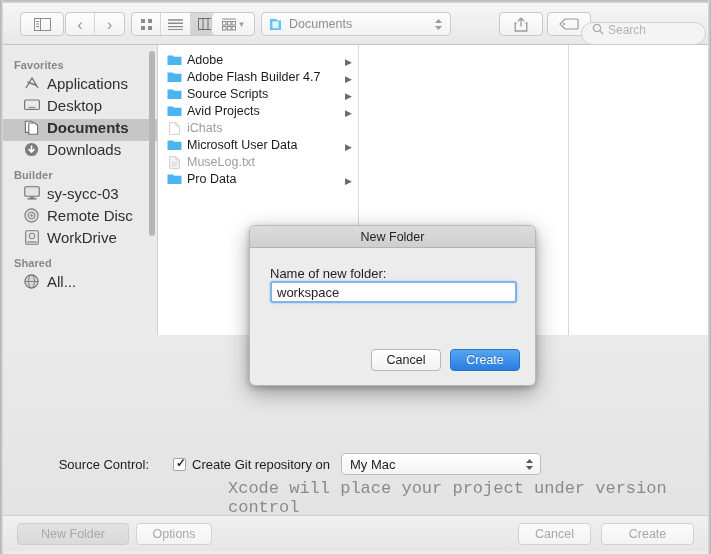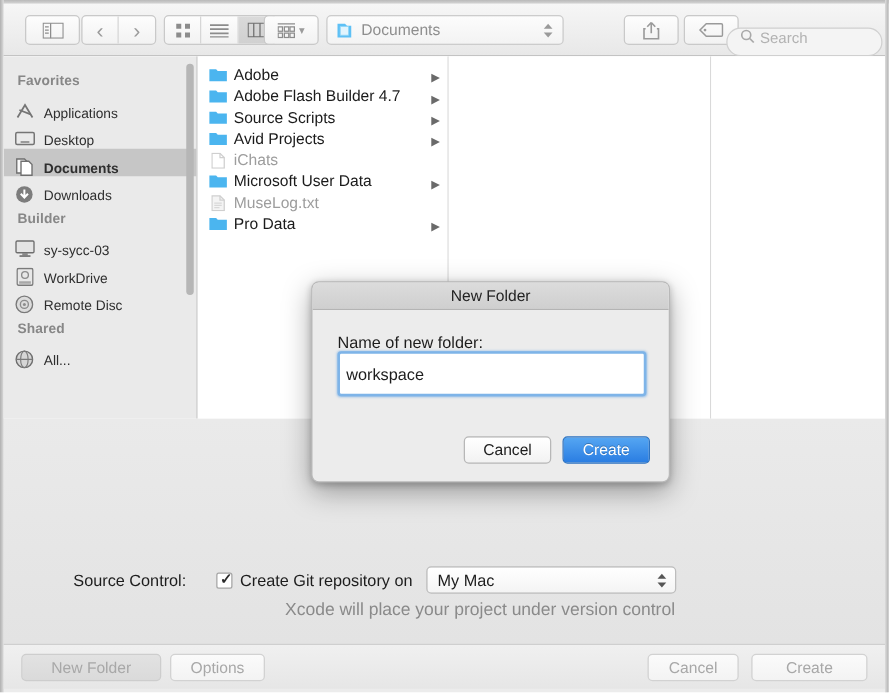--- a/index.html
+++ b/index.html
@@ -77,22 +77,22 @@
     position:absolute; left:0; top:0; width:155px; height:290px;
     background:#eaeaea; box-sizing:border-box;
     border-right:1px solid #cfcfcf;
     padding-top:8px;
   }
   .sb-head {
     font-size:11px; color:#878787; font-weight:bold;
     padding:6px 0 4px 11px; letter-spacing:0.1px;
   }
   .sb-item {
-    height:22px; display:flex; align-items:flex-end;
-    padding-left:7px; font-size:11px; color:#2f2f2f;
+    height:22px; display:flex; align-items:flex-start;
+    padding-left:19px; font-size:15px; color:#2f2f2f;
   }
   .sb-item.sel { background:#c6c6c6; font-weight:bold; }
   .sb-item .ico { width:19px; height:16px; margin-right:6px;
     display:flex; align-items:center; justify-content:center; flex:0 0 auto; }
   .sb-scroll {
     position:absolute; left:146px; top:6px; width:6px; height:185px;
     background:#b6b6b6; border-radius:3px;
   }
 
   .col {
@@ -136,21 +136,21 @@
   .popup-select {
     width:200px; height:22px; margin-left:11px;
     background: linear-gradient(#ffffff,#f4f4f4);
     border:1px solid #bdbdbd; border-radius:4px;
     display:flex; align-items:center; box-sizing:border-box;
   }
   .popup-select .val { font-size:13px; color:#1d1d1d; margin-left:8px; }
   .popup-select .step { margin-left:auto; margin-right:6px; }
   .src-help {
     position:absolute; left:225px; top:144px;
-    font-size:14px; color:#8a8a8a;
+    font-size:17px; color:#8a8a8a;font-family:Liberation Mono, monospace;
   }
 
   
   .bottombar {
     position:absolute; left:3px; top:515px; width:705px; height:36px;
     background: linear-gradient(#f0f0f0,#e6e6e6);
     border-top:1px solid #cfcfcf; box-sizing:border-box;
   }
   .bb-btn {
     position:absolute; top:7px; height:22px;
@@ -172,21 +172,21 @@
   }
   .sheet-title {
     height:22px; background: linear-gradient(#dcdcdc,#cfcfcf);
     border-bottom:1px solid #b4b4b4;
     display:flex; align-items:center; justify-content:center;
     font-size:12.5px; color:#232323; box-sizing:border-box;
   }
   .sheet-body { padding:18px 20px 0 20px; }
   .sheet-label { font-size:13px; color:#1d1d1d; margin-bottom:0; }
   .name-input {
-    width:247px; height:36px; background:#fff;
+    width:247px; height:22px; background:#fff;
     border:2px solid #7eb4e8; border-radius:3px;
     box-shadow: 0 0 2px rgba(110,170,230,0.8);
     box-sizing:border-box; display:flex; align-items:center;
     font-size:13px; color:#1d1d1d; padding-left:5px;
   }
   .sheet-btns {
     position:absolute; right:15px; bottom:14px;
     display:flex; align-items:center; gap:9px;
   }
   .btn-cancel {
@@ -383,38 +383,38 @@
             <rect x="0.8" y="0.8" width="14.4" height="9.4" rx="1" fill="#e4e4e4" stroke="#6f6f6f" stroke-width="1.1"></rect>
             <rect x="5.8" y="10.4" width="4.4" height="2" fill="#8a8a8a"></rect>
             <rect x="3.6" y="12.2" width="8.8" height="1.3" fill="#6f6f6f"></rect>
           </svg>
         </span>
         <span>sy-sycc-03</span>
       </div>
 
       <div class="sb-item">
         <span class="ico">
+          <svg width="15" height="15" viewBox="0 0 15 15">
+            <circle cx="7.5" cy="7.5" r="6.6" fill="#dcdcdc" stroke="#7a7a7a" stroke-width="1.1"></circle>
+            <circle cx="7.5" cy="7.5" r="3.2" fill="none" stroke="#8c8c8c" stroke-width="1.1"></circle>
+            <circle cx="7.5" cy="7.5" r="1.2" fill="#8c8c8c"></circle>
+          </svg>
+        </span>
+        <span>Remote Disc</span>
+      </div>
+
+      <div class="sb-item">
+        <span class="ico">
           <svg width="14" height="15" viewBox="0 0 14 15">
             <rect x="0.7" y="0.8" width="12.6" height="13.4" rx="1.2" fill="#e8e8e8" stroke="#7a7a7a" stroke-width="1.1"></rect>
             <circle cx="7" cy="6" r="2.7" fill="none" stroke="#8c8c8c" stroke-width="1.1"></circle>
             <rect x="2.3" y="11" width="9.4" height="2" fill="#a8a8a8"></rect>
           </svg>
         </span>
         <span>WorkDrive</span>
-      </div>
-
-      <div class="sb-item">
-        <span class="ico">
-          <svg width="15" height="15" viewBox="0 0 15 15">
-            <circle cx="7.5" cy="7.5" r="6.6" fill="#dcdcdc" stroke="#7a7a7a" stroke-width="1.1"></circle>
-            <circle cx="7.5" cy="7.5" r="3.2" fill="none" stroke="#8c8c8c" stroke-width="1.1"></circle>
-            <circle cx="7.5" cy="7.5" r="1.2" fill="#8c8c8c"></circle>
-          </svg>
-        </span>
-        <span>Remote Disc</span>
       </div>
 
       <div class="sb-head">Shared</div>
 
       <div class="sb-item">
         <span class="ico">
           <svg width="15" height="15" viewBox="0 0 15 15">
             <circle cx="7.5" cy="7.5" r="6.6" fill="#d6d6d6" stroke="#6f6f6f" stroke-width="1.1"></circle>
             <ellipse cx="7.5" cy="7.5" rx="3" ry="6.6" fill="none" stroke="#7a7a7a" stroke-width="0.9"></ellipse>
             <line x1="1" y1="7.5" x2="14" y2="7.5" stroke="#7a7a7a" stroke-width="0.9"></line>

